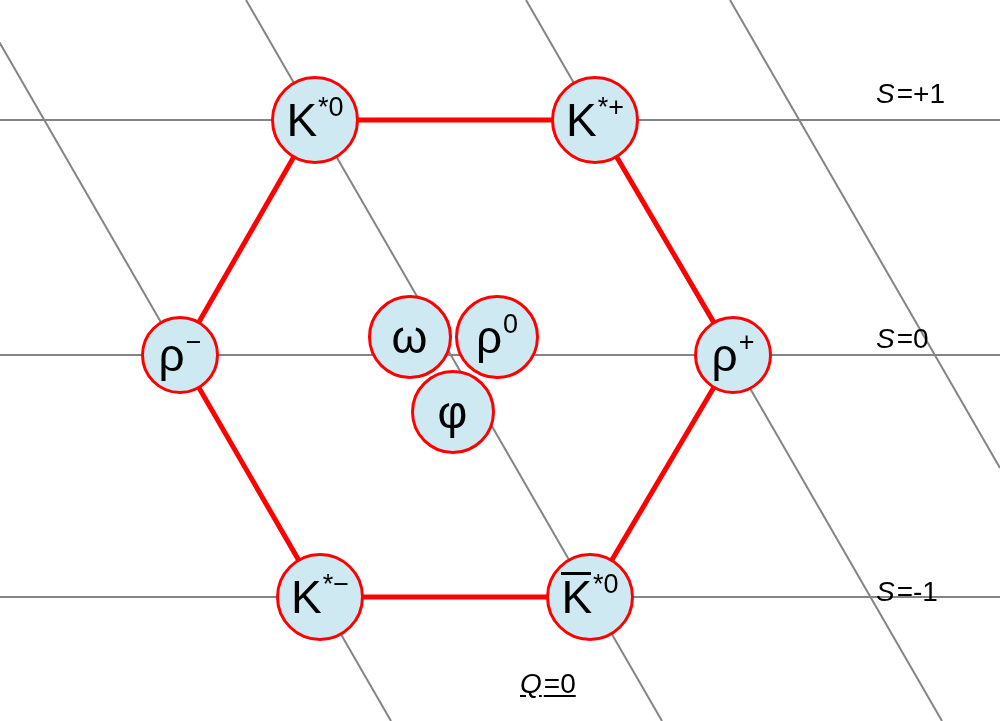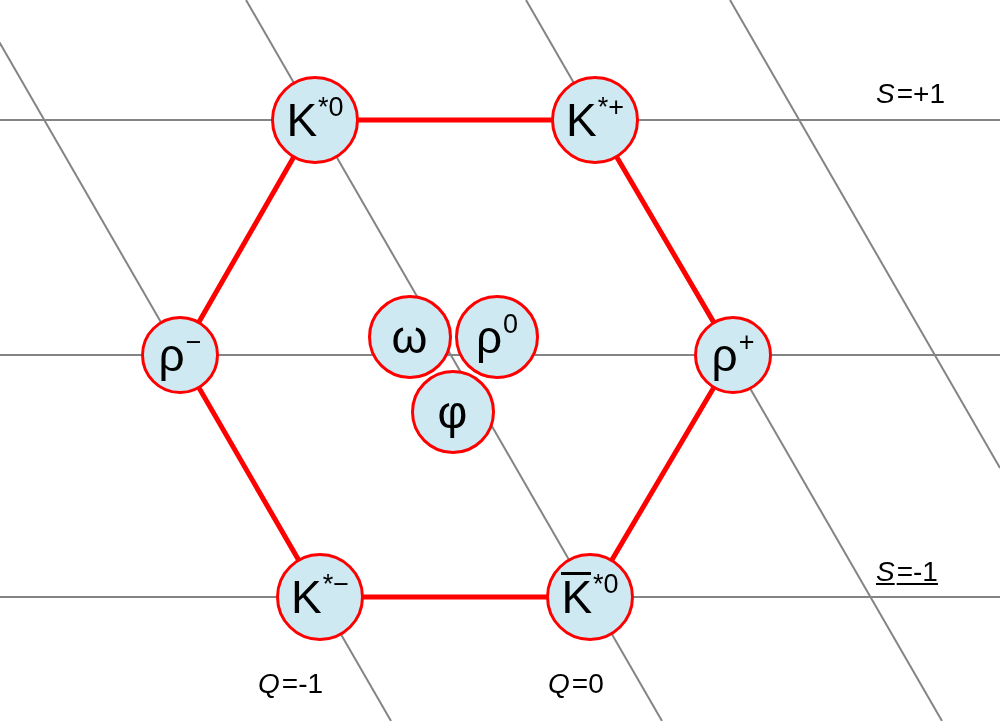--- a/index.html
+++ b/index.html
@@ -145,24 +145,24 @@
   </div>
 
   <div class="particle" style="left:546px; top:553px; width:88px; height:88px;">
     <span class="p-base overline">K</span>
       <span class="p-sup">*0</span>
   </div>
 
   <div class="axis-label" style="left:876px; top:78px;">
     <span class="sym">S</span><span class="val">=+1</span>
   </div>
-  <div class="axis-label" style="left:876px; top:556px;text-decoration:underline;">
+  <div class="axis-label" style="left:876px; top:323px;">
+    <span class="sym">S</span><span class="val">=0</span>
+  </div>
+  <div class="axis-label" style="left:876px; top:576px;">
     <span class="sym">S</span><span class="val">=-1</span>
   </div>
 
-  <div class="axis-label" style="left:258px; top:668px;">
-    <span class="sym">Q</span><span class="val">=-1</span>
-  </div>
-  <div class="axis-label" style="left:548px; top:668px;">
+  <div class="axis-label" style="left:520px; top:668px;text-decoration:underline;">
     <span class="sym">Q</span><span class="val">=0</span>
   </div>
 
 </div>
 
 </body></html>

